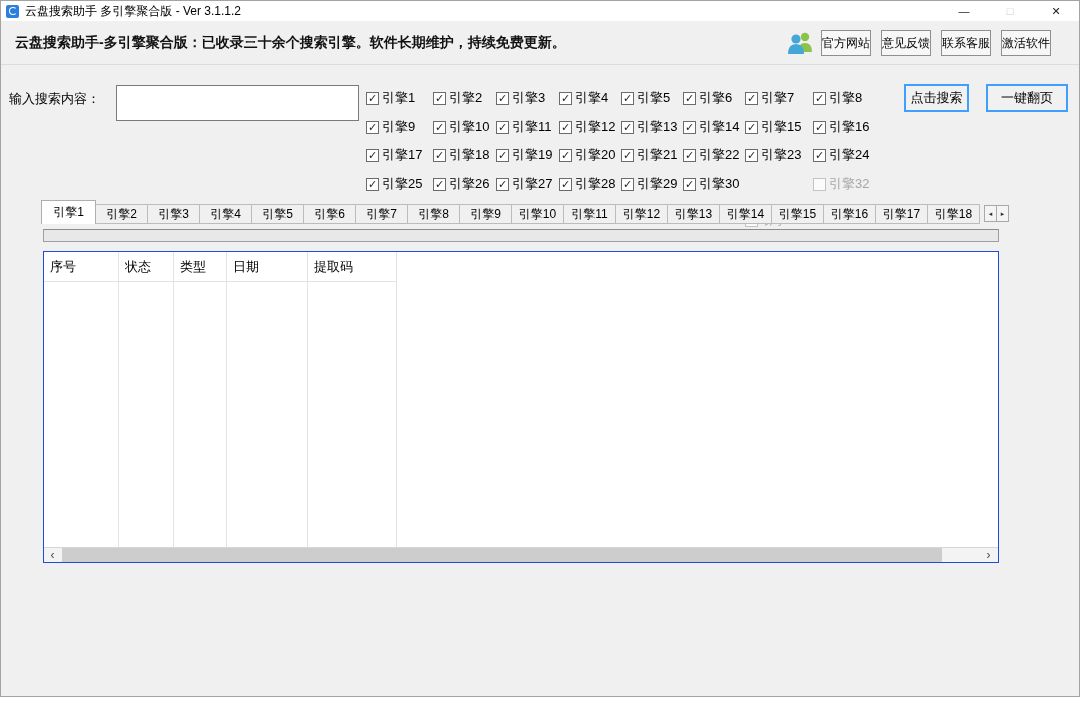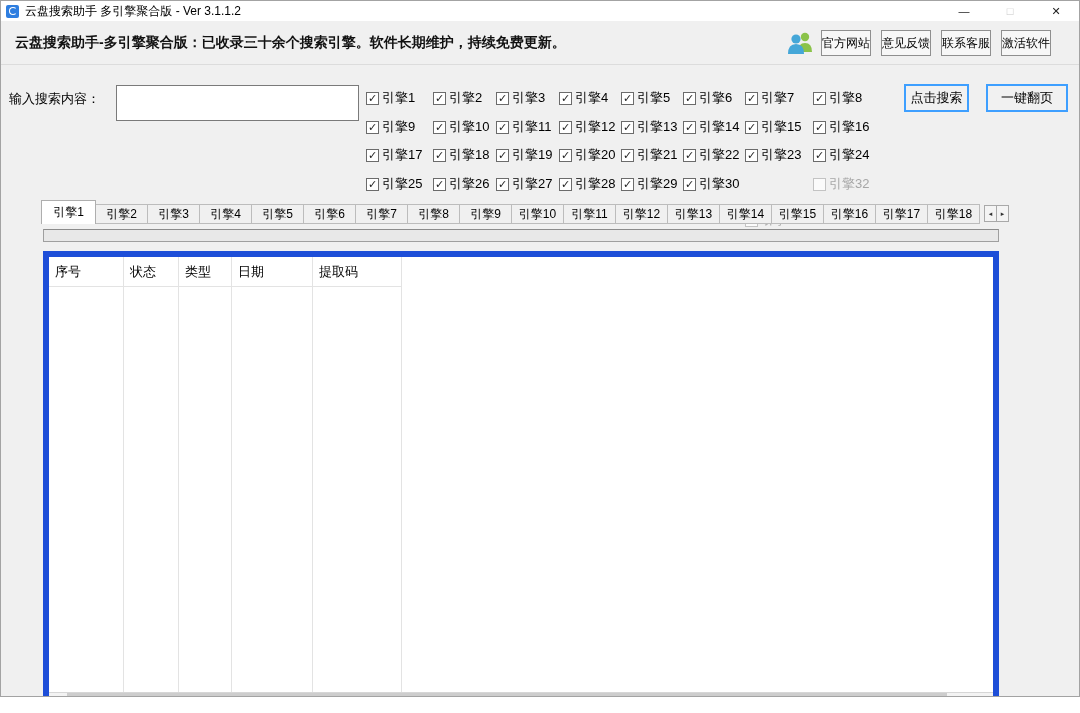--- a/index.html
+++ b/index.html
@@ -87,22 +87,22 @@
     width:13px; height:17px; background:#f4f4f4; border:1px solid #a9a9a9; margin-left:-1px;
     font-size:7px; color:#333; display:flex; align-items:center; justify-content:center;
   }
   
   .progress {
     position:absolute; left:42px; top:228px; width:956px; height:13px;
     background:#e8e8e8; border:1px solid #9f9f9f; border-top-color:#8b8b8b;
   }
   
   .tbl {
-    position:absolute; left:42px; top:250px; width:956px; height:462px;
-    background:#fff; border:6px solid #1d4ed8;
+    position:absolute; left:42px; top:250px; width:956px; height:312px;
+    background:#fff; border:1px solid #1d4ed8;
   }
   .tbl-cols { display:flex; height:calc(100% - 15px); }
   .tcol { height:100%; border-right:1px solid #e3e3e3; flex:0 0 auto; }
   .th {
     height:30px; line-height:30px; padding-left:6px; font-size:13px; color:#000;
     border-bottom:1px solid #e3e3e3; white-space:nowrap; overflow:hidden;
   }
   
   .hsb {
     position:absolute; left:0; right:0; bottom:0; height:15px;

